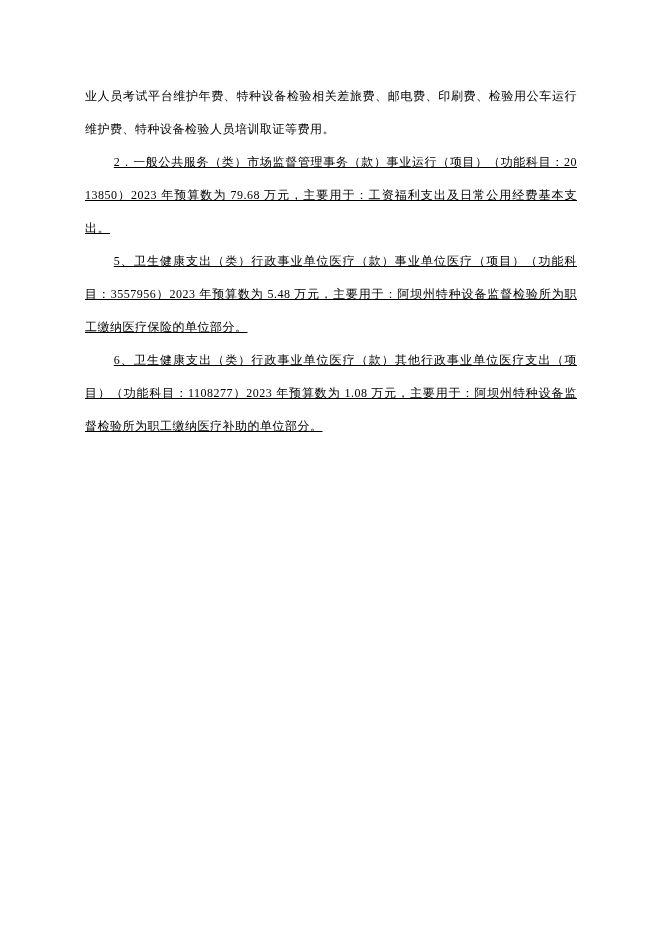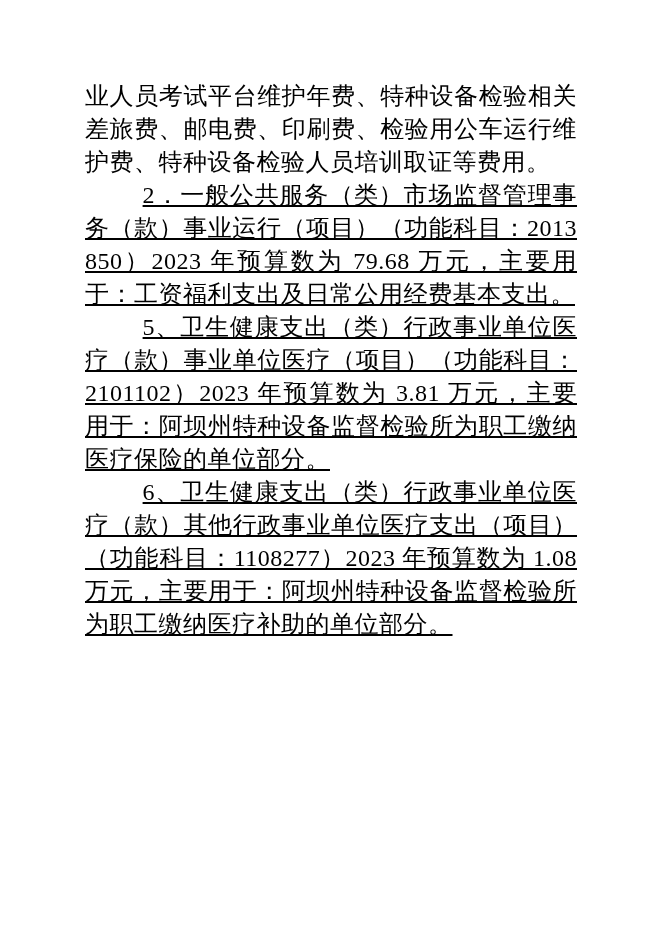--- a/index.html
+++ b/index.html
@@ -16,33 +16,33 @@
   .page {
     box-sizing: border-box;
     width: 662px;
     height: 936px;
     background: #ffffff;
     padding: 80px 85px 60px 85px;
   }
   .para {
     margin: 0;
     color: #000000;
-    font-size: 24px;
+    font-size: 12px;
     line-height: 33px;
     text-align: justify;
     text-justify: inter-ideograph;
     word-break: break-all;
     letter-spacing: 0.5px;
   }
   .para.indent {
     text-indent: 2.4em;
     text-decoration: underline;
   }
 </style>
 </head>
 <body>
 
 <div class="page">
   <p class="para">业人员考试平台维护年费、特种设备检验相关差旅费、邮电费、印刷费、检验用公车运行维护费、特种设备检验人员培训取证等费用。</p>
   <p class="para indent">2．一般公共服务（类）市场监督管理事务（款）事业运行（项目）（功能科目：2013850）2023 年预算数为 79.68 万元，主要用于：工资福利支出及日常公用经费基本支出。</p>
-  <p class="para indent">5、卫生健康支出（类）行政事业单位医疗（款）事业单位医疗（项目）（功能科目：2101102）2023 年预算数为 3.81 万元，主要用于：阿坝州特种设备监督检验所为职工缴纳医疗保险的单位部分。</p>
+  <p class="para indent">5、卫生健康支出（类）行政事业单位医疗（款）事业单位医疗（项目）（功能科目：3557956）2023 年预算数为 5.48 万元，主要用于：阿坝州特种设备监督检验所为职工缴纳医疗保险的单位部分。</p>
   <p class="para indent">6、卫生健康支出（类）行政事业单位医疗（款）其他行政事业单位医疗支出（项目）（功能科目：1108277）2023 年预算数为 1.08 万元，主要用于：阿坝州特种设备监督检验所为职工缴纳医疗补助的单位部分。</p>
 </div>
 
 </body></html>

